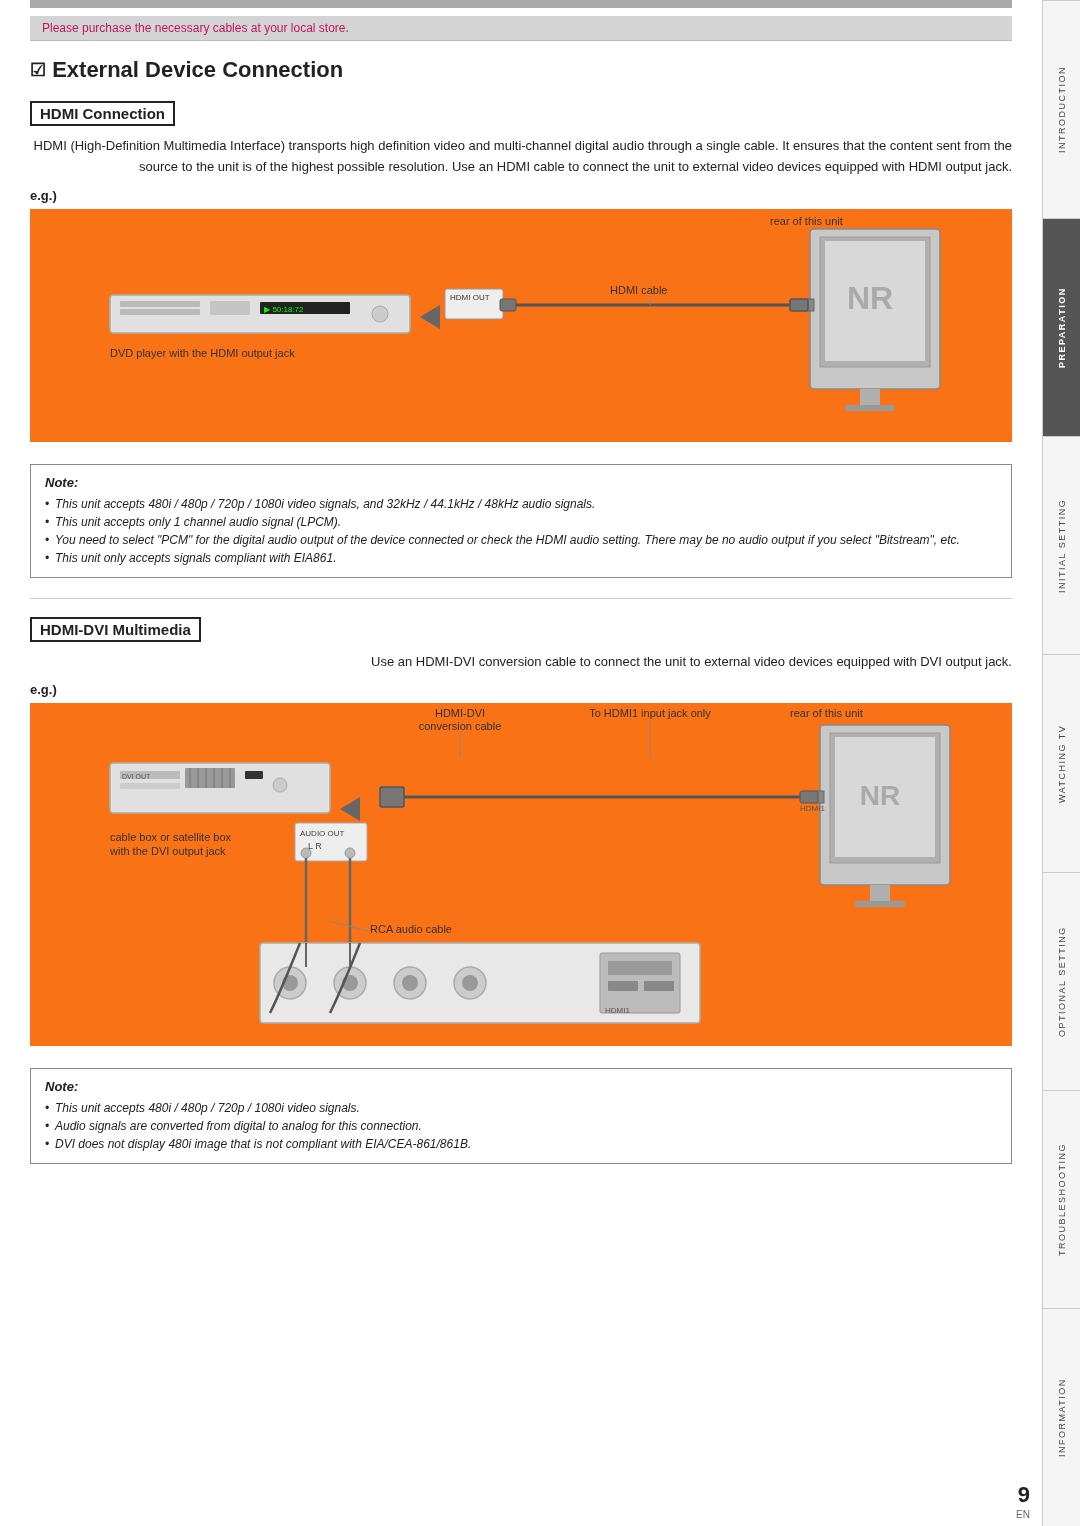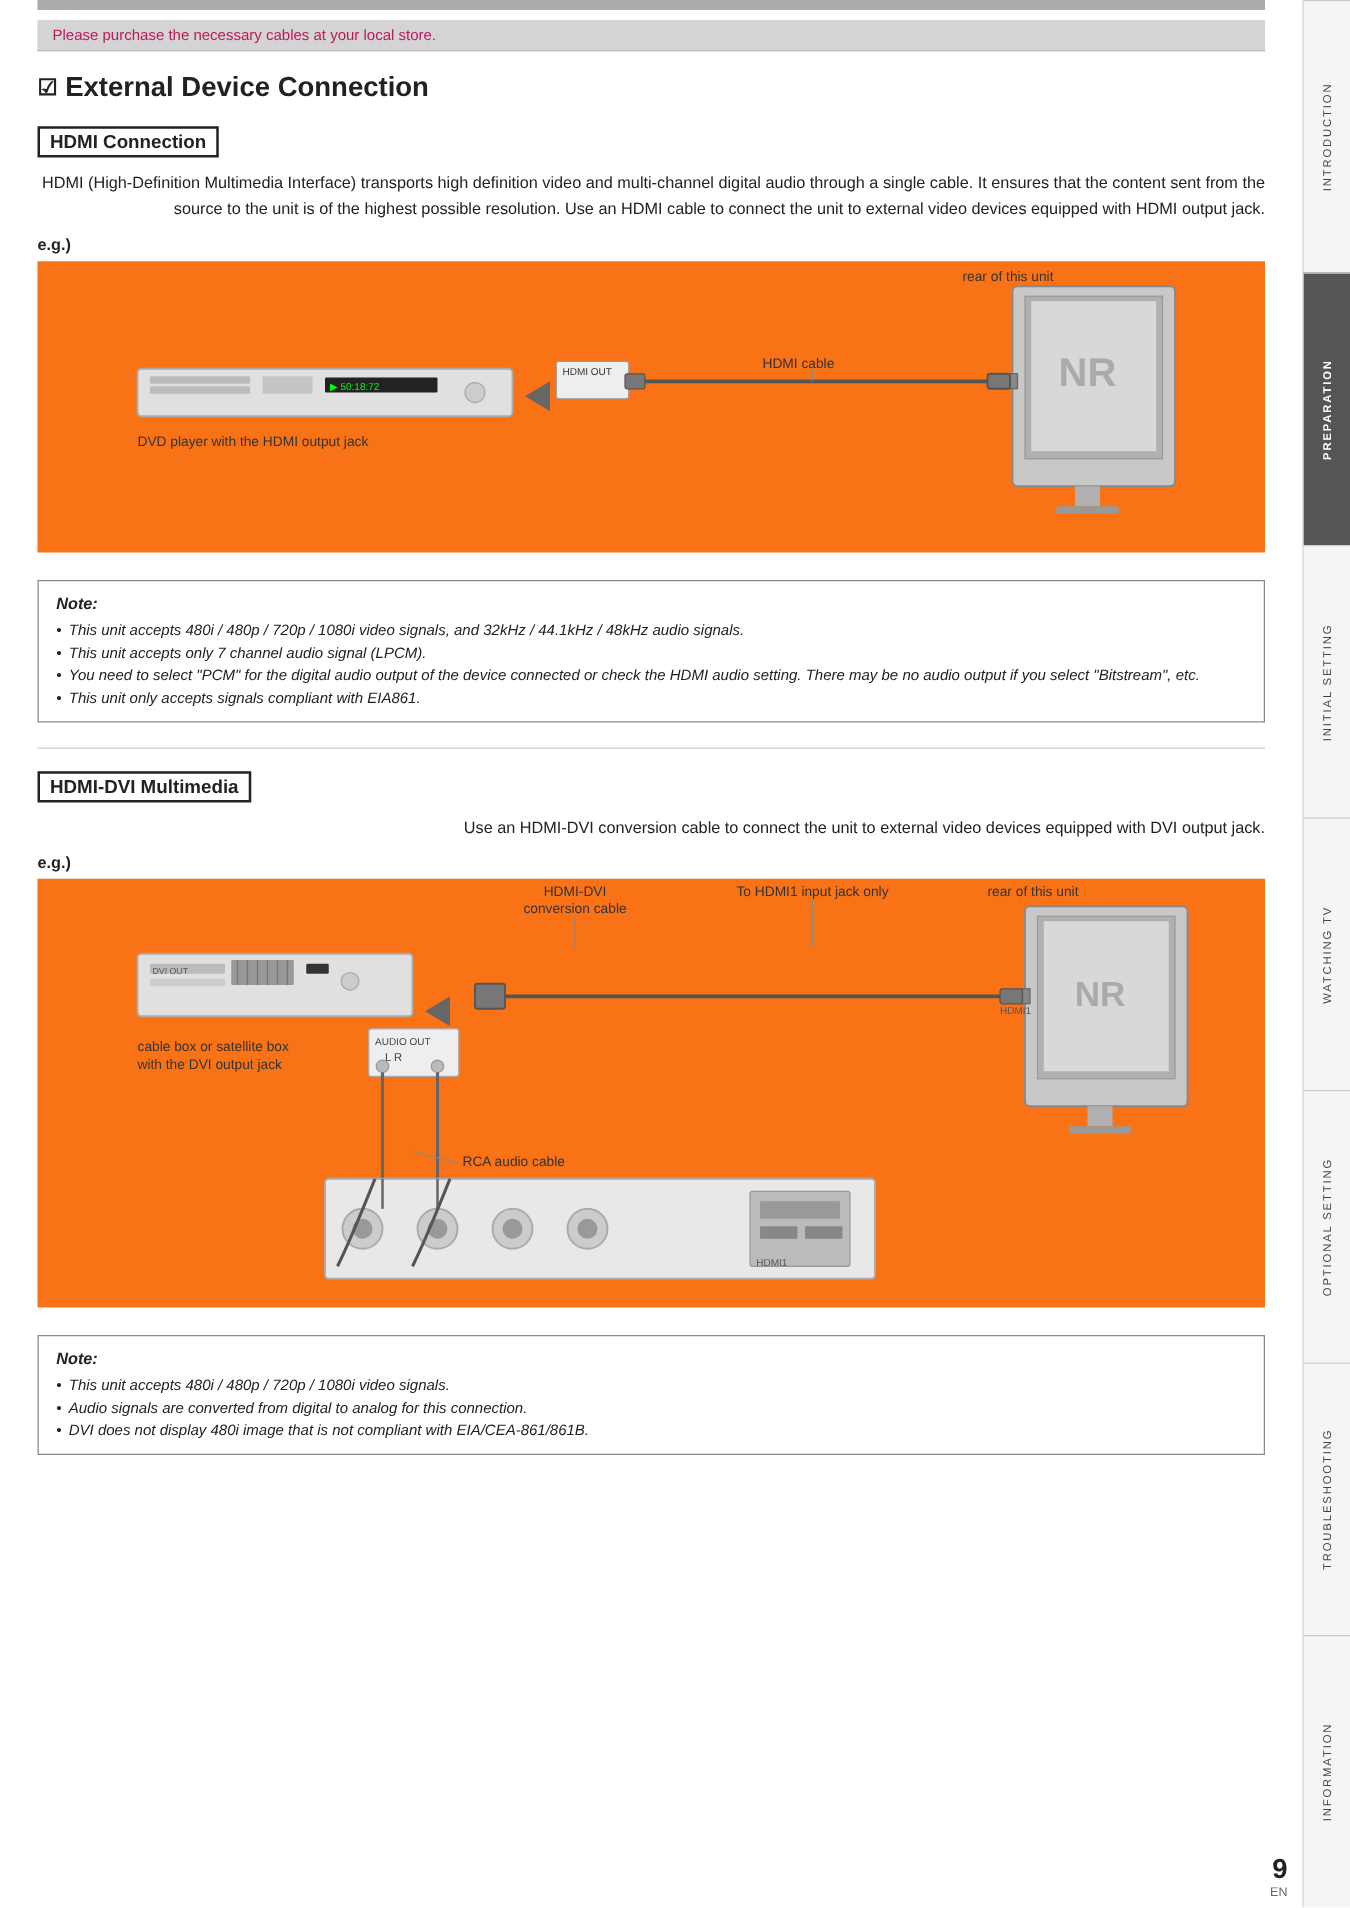--- a/index.html
+++ b/index.html
@@ -276,21 +276,21 @@
 
         <text x="80" y="148" font-size="11" fill="#333">DVD player with the HDMI output jack</text>
       </svg>
     </div>
   </div>
 
   <div class="note-box">
     <div class="note-title">Note:</div>
     <ul>
       <li>This unit accepts 480i / 480p / 720p / 1080i video signals, and 32kHz / 44.1kHz / 48kHz audio signals.</li>
-      <li>This unit accepts only 7 channel audio signal (LPCM).</li>
+      <li>This unit accepts only 1 channel audio signal (LPCM).</li>
       <li>You need to select "PCM" for the digital audio output of the device connected or check the HDMI audio setting. There may be no audio output if you select "Bitstream", etc.</li>
       <li>This unit only accepts signals compliant with EIA861.</li>
     </ul>
   </div>
 
   <hr class="divider">
 
   <div class="section-block">
     <div class="section-heading">HDMI-DVI Multimedia</div>
     <p class="section-desc">Use an HDMI-DVI conversion cable to connect the unit to external video devices equipped with DVI output jack.</p>

